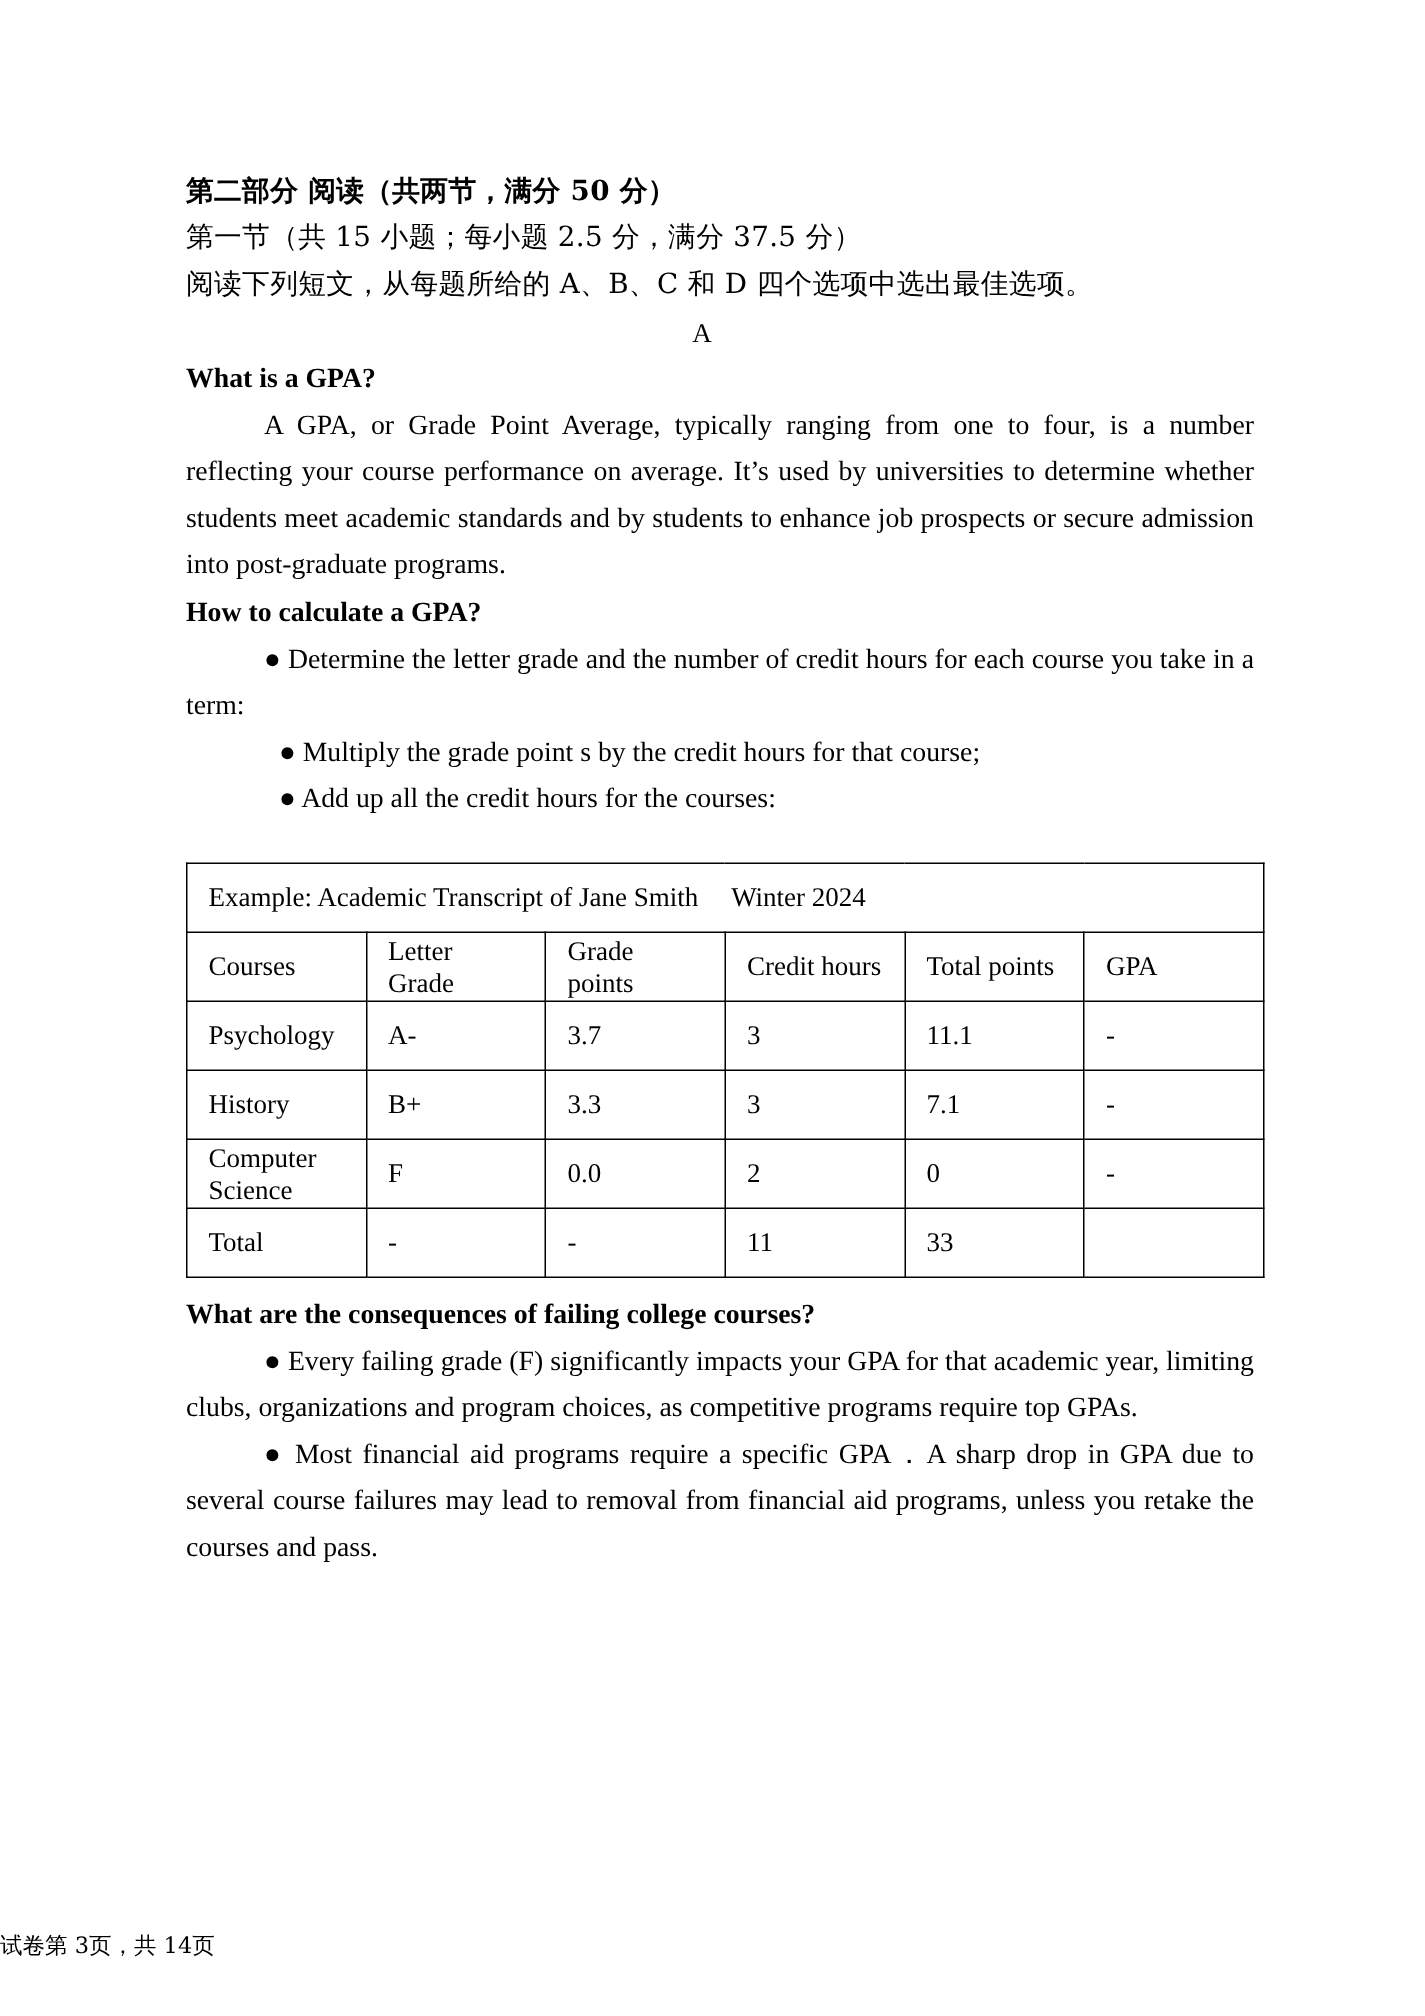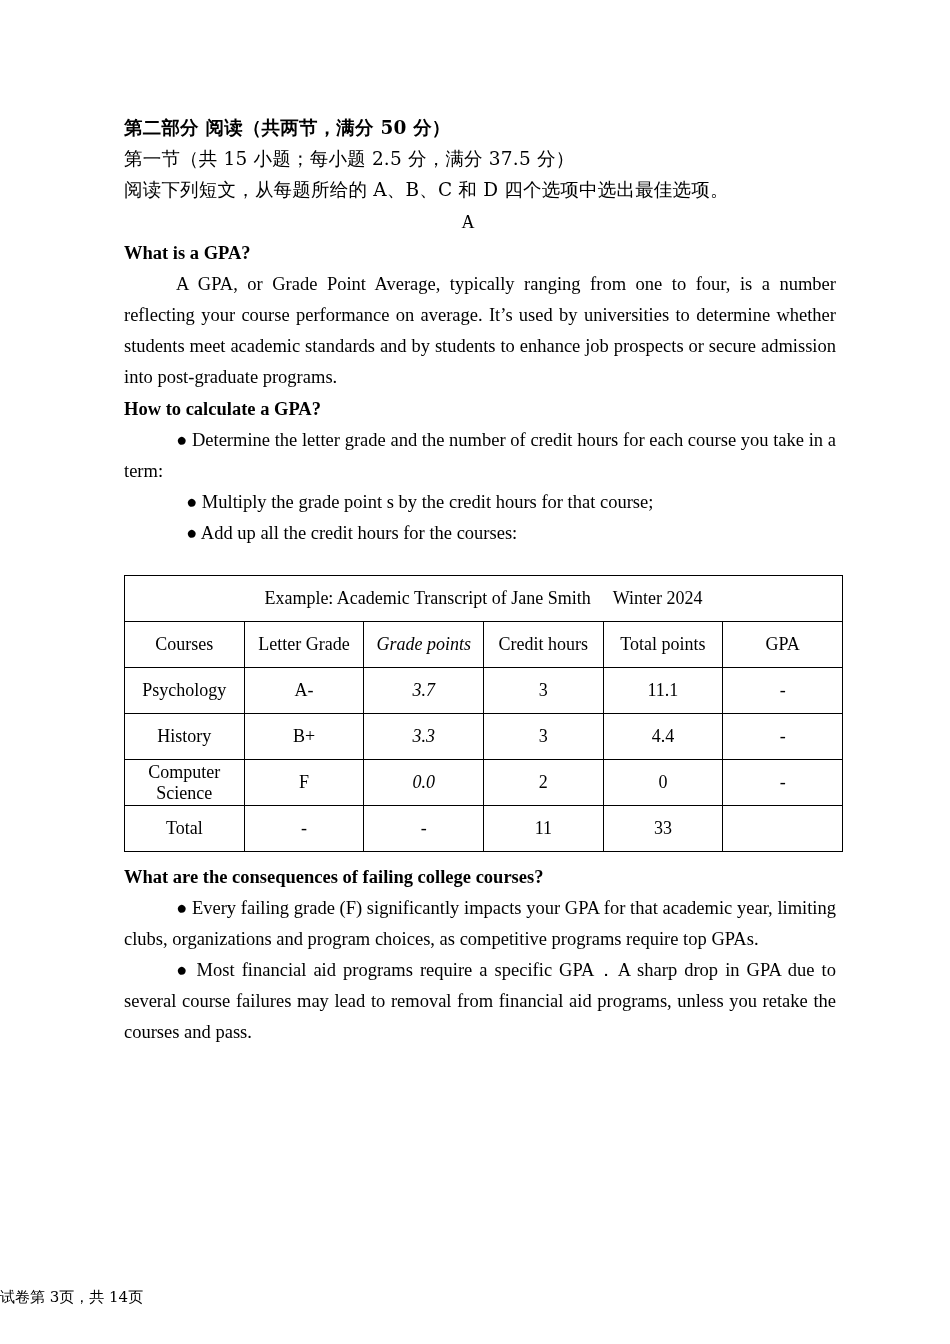--- a/index.html
+++ b/index.html
@@ -70,29 +70,28 @@
   
   table.transcript {
     border-collapse: collapse;
     width: 719px;
     margin-top: 26px;
     margin-bottom: 10px;
     table-layout: fixed;
   }
   table.transcript td {
     border: 1px solid #000000;
-    text-align: center;
     vertical-align: middle;
     font-size: 18px;
     height: 45px;
-    padding: 0 2px;
+    padding: 0 14px;
   }
   td.c-course  { width: 171px; }
   td.c-letter  { width: 124px; }
-  td.c-gpoints { width: 123px; font-style: italic; }
+  td.c-gpoints { width: 123px; }
   td.c-credit  { width: 124px; }
   td.c-total   { width: 122px; }
   td.c-gpa     { width: 55px; }
   td.title-cell {
     height: 50px;
     font-size: 18px;
   }
   .title-gap { display: inline-block; width: 22px; }
 
   
@@ -147,21 +146,21 @@
           <td class="c-gpoints">3.7</td>
           <td class="c-credit">3</td>
           <td class="c-total">11.1</td>
           <td class="c-gpa">-</td>
         </tr>
         <tr>
           <td class="c-course">History</td>
           <td class="c-letter">B+</td>
           <td class="c-gpoints">3.3</td>
           <td class="c-credit">3</td>
-          <td class="c-total">4.4</td>
+          <td class="c-total">7.1</td>
           <td class="c-gpa">-</td>
         </tr>
         <tr>
           <td class="c-course">Computer Science</td>
           <td class="c-letter">F</td>
           <td class="c-gpoints">0.0</td>
           <td class="c-credit">2</td>
           <td class="c-total">0</td>
           <td class="c-gpa">-</td>
         </tr>

